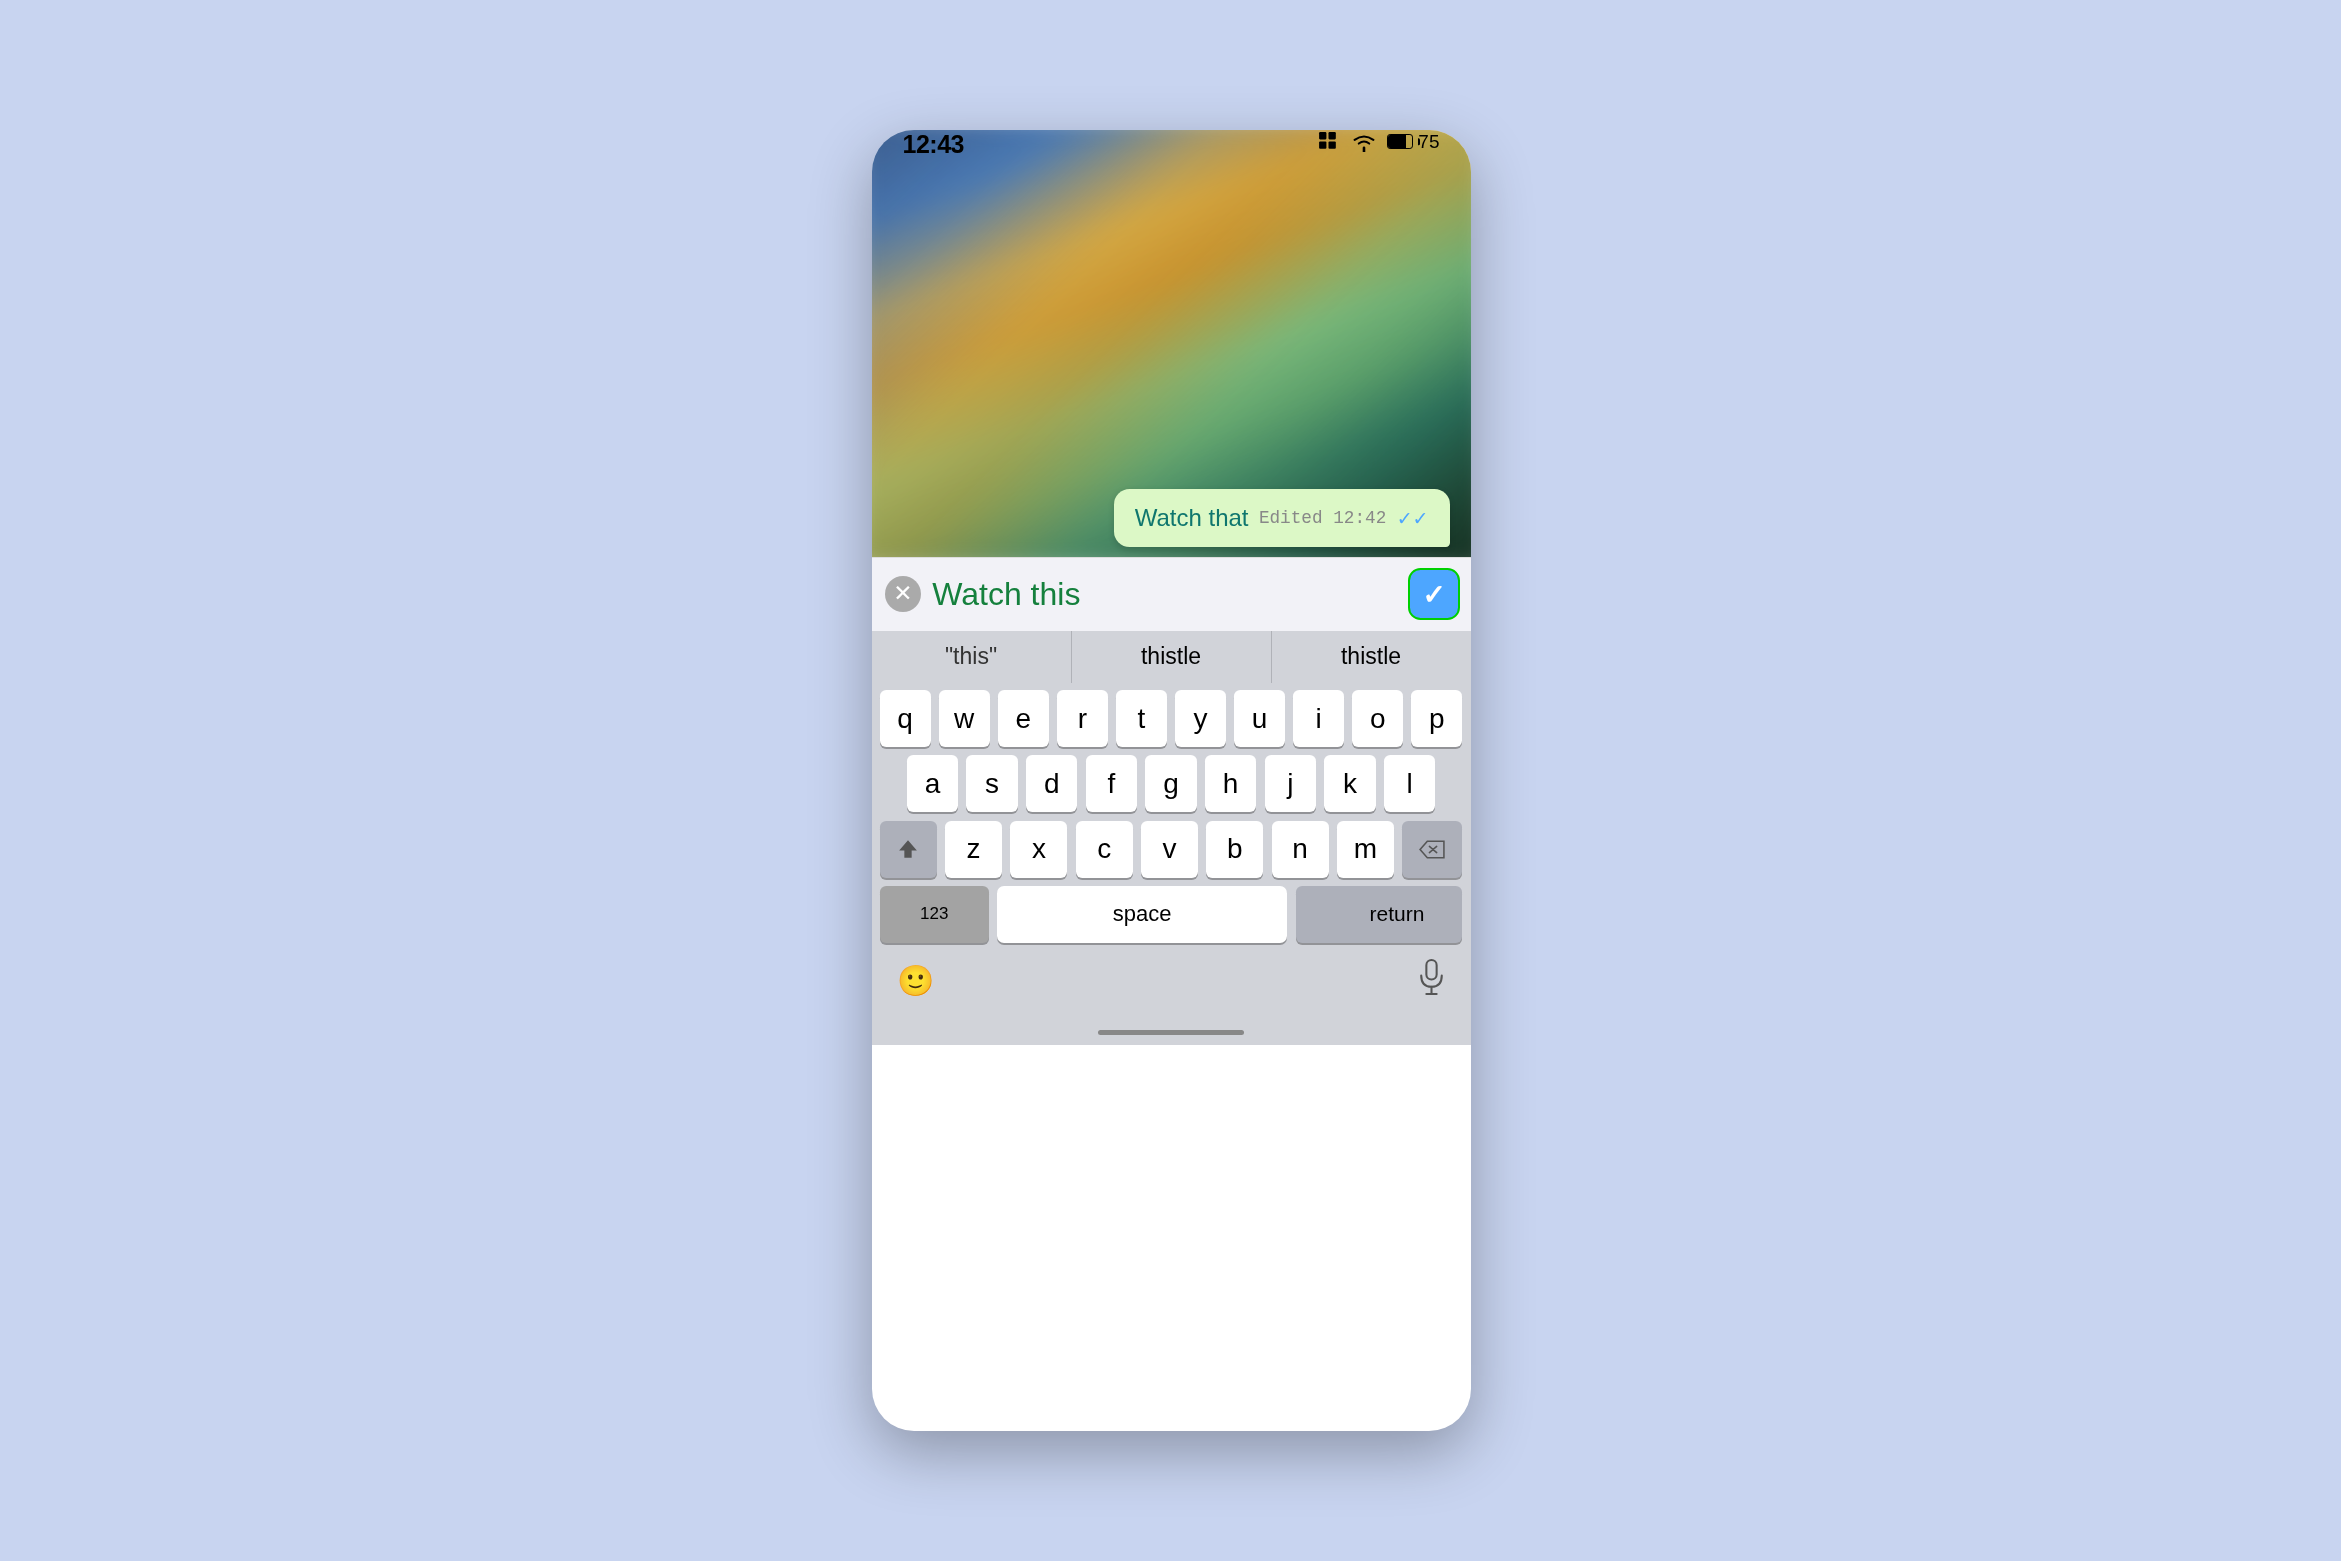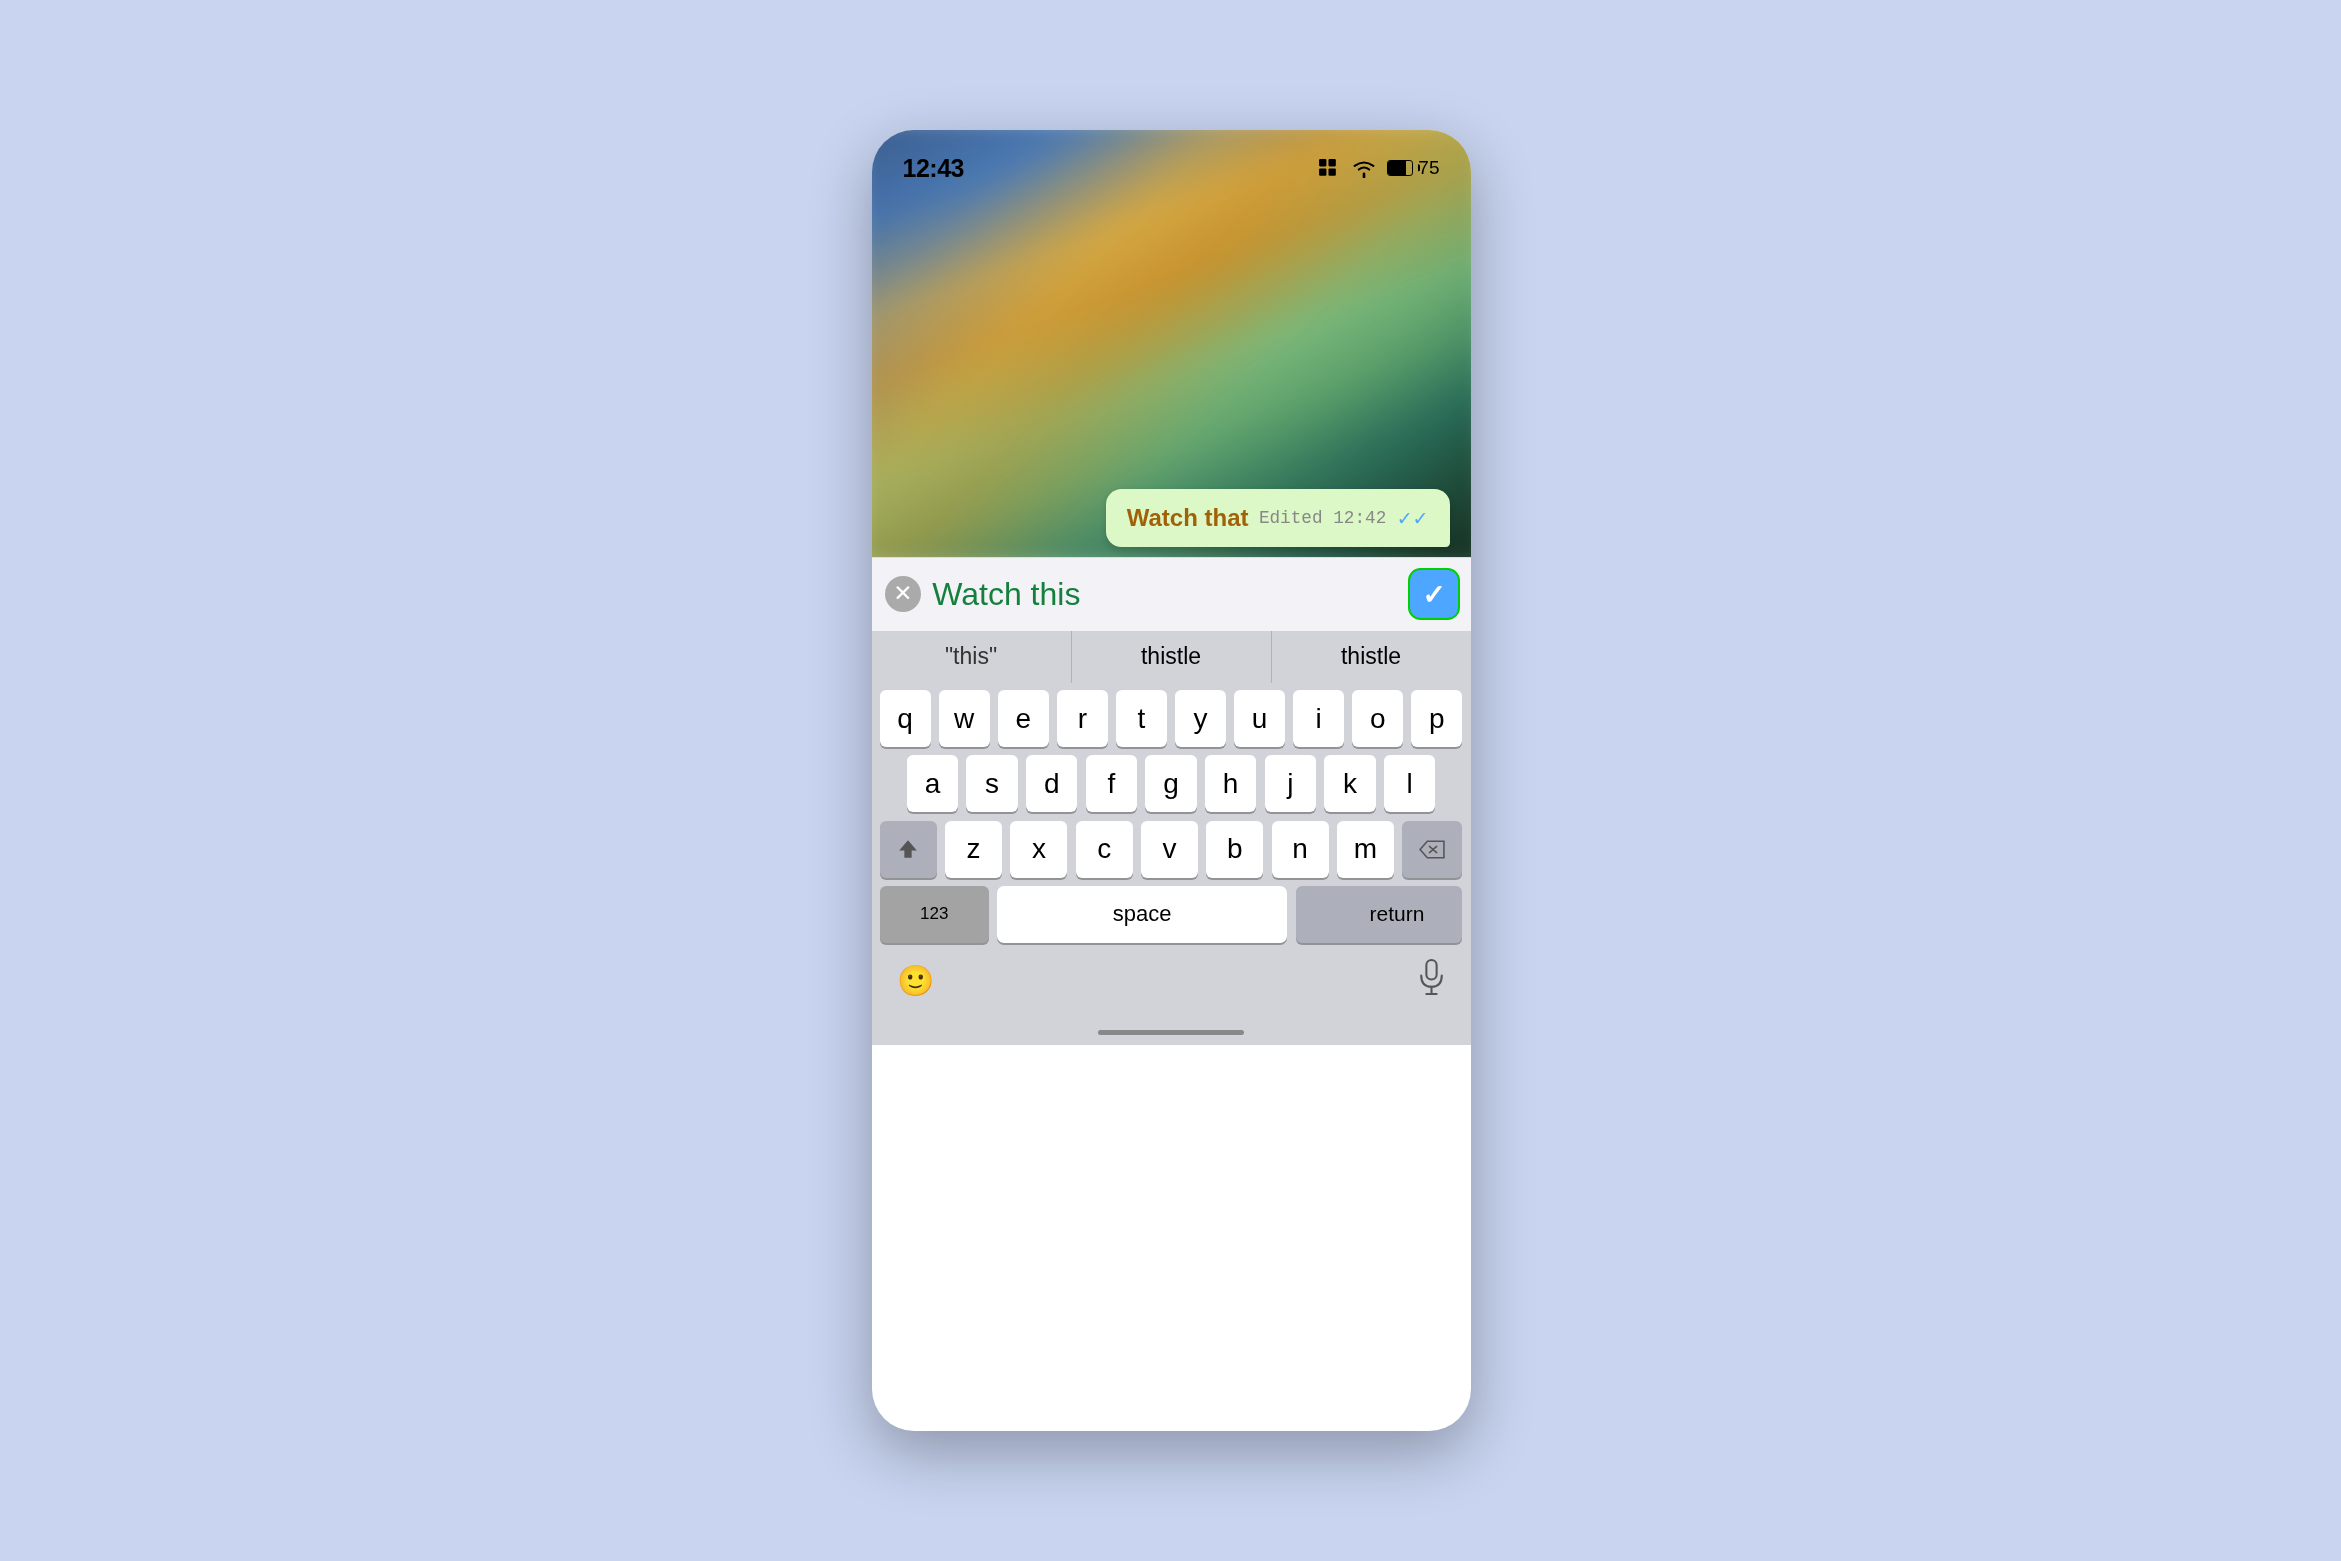--- a/index.html
+++ b/index.html
@@ -24,25 +24,25 @@
       display: flex;
       flex-direction: column;
       position: relative;
     }
 
     
     .status-bar {
       height: 52px;
       background: transparent;
       display: flex;
-      align-items: center;
+      align-items: flex-start;
       justify-content: space-between;
       padding: 0 31px;
       position: absolute;
-      top: 12px;
+      top: 0;
       left: 0;
       right: 0;
       z-index: 10;
     }
 
     .status-time {
       font-size: 25px;
       font-weight: 600;
       color: #000;
       letter-spacing: -0.5px;
@@ -94,22 +94,22 @@
       border-radius: 15.6px 15.6px 4.2px 15.6px;
       padding: 14.6px 21px;
       display: flex;
       align-items: center;
       gap: 10.4px;
       box-shadow: 0 2.1px 6.2px rgba(0,0,0,0.15);
     }
 
     .bubble-text {
       font-size: 24px;
-      color: #a16207;
-      font-weight: 700;
+      color: #0f766e;
+      font-weight: 400;
     }
 
     .bubble-meta {
       font-size: 17.7px;
       color: #888;
       white-space: nowrap;
       font-family: Liberation Mono, monospace;
     }
 
     .bubble-check {

